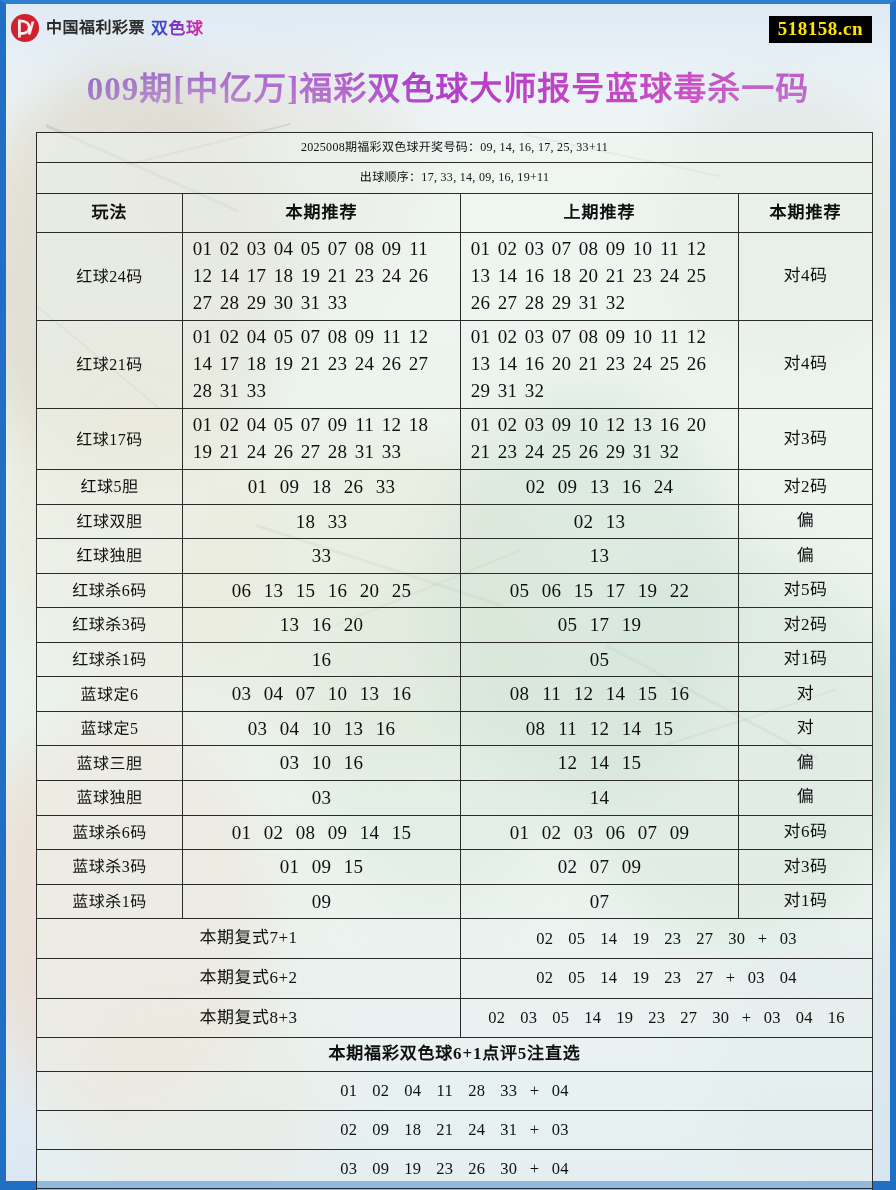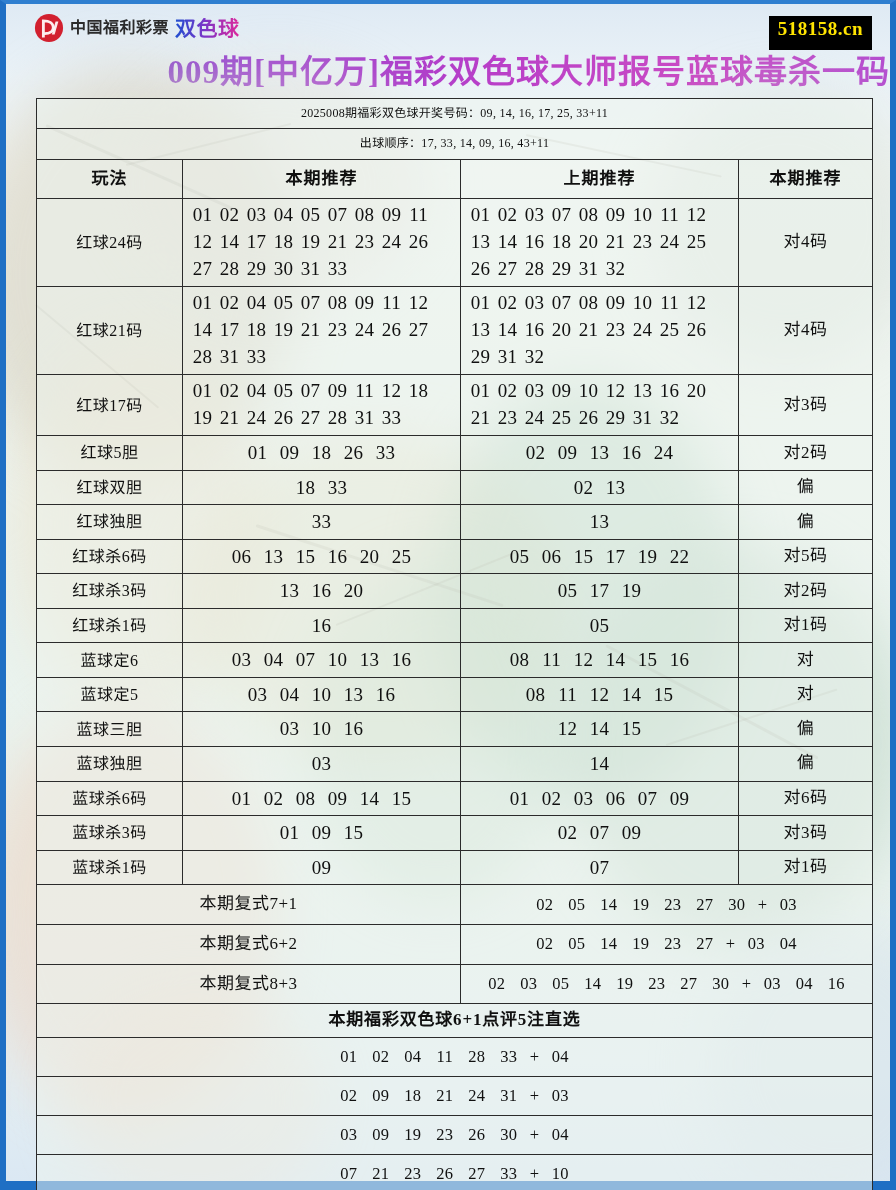--- a/index.html
+++ b/index.html
@@ -52,56 +52,56 @@
   #bgart .r6{left:660px;top:740px;width:180px;height:2px;transform:rotate(-18deg);}
   #bgart .r7{left:30px;top:300px;width:160px;height:2px;transform:rotate(40deg);}
   #bgart .r8{left:520px;top:130px;width:200px;height:2px;transform:rotate(12deg);}
 
   
   #topbar{
     position:relative;
     height:48px;
   }
   #logo{
-    position:absolute;left:28px;top:9px;
+    position:absolute;left:4px;top:9px;
     display:flex;align-items:center;gap:6px;
     height:30px;
   }
   #logo .mark{
     width:30px;height:30px;flex:0 0 30px;
     display:block;
   }
   #logo .cn{
     font-family:"Liberation Sans","DejaVu Sans",sans-serif;
     font-weight:bold;font-size:16px;color:#2b2b2b;
     letter-spacing:.5px;line-height:1;
   }
   #logo .ssq{
     font-family:"Liberation Sans","DejaVu Sans",sans-serif;
-    font-weight:bold;font-size:21px;line-height:1;letter-spacing:.5px;
+    font-weight:bold;font-size:17px;line-height:1;letter-spacing:.5px;
     background:linear-gradient(90deg,#1f4fd0 0%,#7a35c8 45%,#e0289a 100%);
     -webkit-background-clip:text;background-clip:text;
     color:transparent;
   }
   #sitebadge{
     position:absolute;right:18px;top:12px;
     background:#000000;
     color:#ffe400;
     font-family:"Liberation Serif","DejaVu Serif",serif;
     font-size:19px;font-weight:bold;
-    padding:2px 9px 10px 9px;
+    padding:2px 9px 3px 9px;
     letter-spacing:.5px;
     line-height:1.15;
     text-align:center;
   }
 
   #title{
-    margin:0;
+    margin:17px;
     padding:2px 0 6px 0;
-    text-align:right;
+    text-align:center;
     font-size:33px;
     font-weight:bold;
     letter-spacing:1px;
     line-height:1.15;
     background:linear-gradient(90deg,#6b3fd4 0%,#9a3fd0 28%,#b93fc8 55%,#c94cc4 78%,#b44ed0 100%);
     -webkit-background-clip:text;background-clip:text;
     color:transparent;
     white-space:nowrap;
   }
 
@@ -231,21 +231,21 @@
         <col class="c-play">
           <col class="c-cur">
           <col class="c-prev">
           <col class="c-res">
       </colgroup>
       <tbody id="tbody">
           <tr class="info">
             <td colspan="4">2025008期福彩双色球开奖号码：09, 14, 16, 17, 25, 33+11</td>
           </tr>
           <tr class="info">
-            <td colspan="4">出球顺序：17, 33, 14, 09, 16, 43+11</td>
+            <td colspan="4">出球顺序：17, 33, 14, 09, 16, 19+11</td>
           </tr>
           <tr class="head">
             <td>玩法</td>
             <td>本期推荐</td>
             <td>上期推荐</td>
             <td>本期推荐</td>
           </tr>
           <tr class="data">
             <td class="play">红球24码</td>
             <td class="nums wrap"><span class="n">01</span><span class="n">02</span><span class="n">03</span><span class="n">04</span><span class="n">05</span><span class="n">07</span><span class="n">08</span><span class="n">09</span><span class="n">11</span><span class="n">12</span><span class="n">14</span><span class="n">17</span><span class="n">18</span><span class="n">19</span><span class="n">21</span><span class="n">23</span><span class="n">24</span><span class="n">26</span><span class="n">27</span><span class="n">28</span><span class="n">29</span><span class="n">30</span><span class="n">31</span><span class="n">33</span></td>

